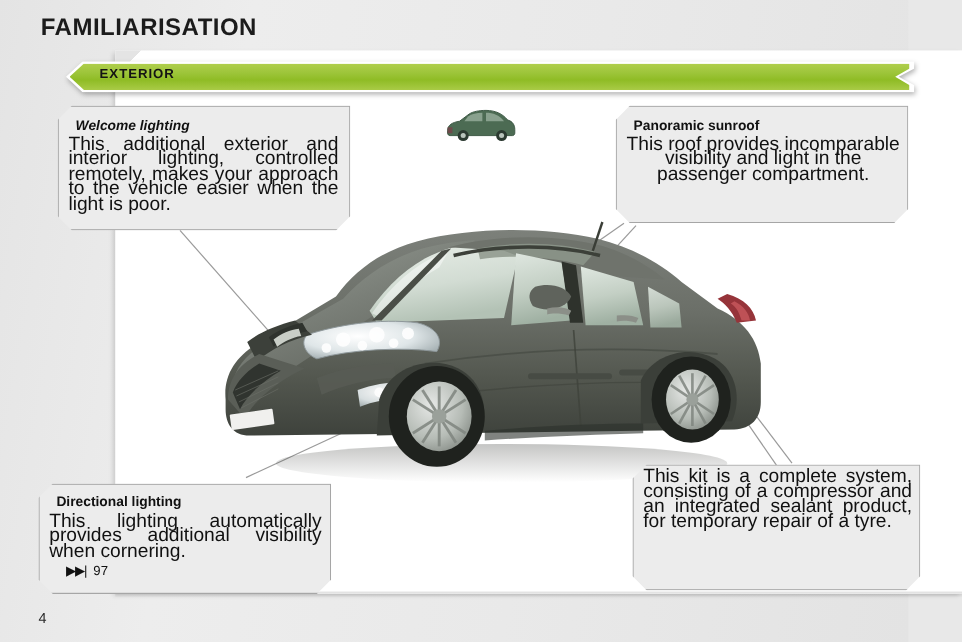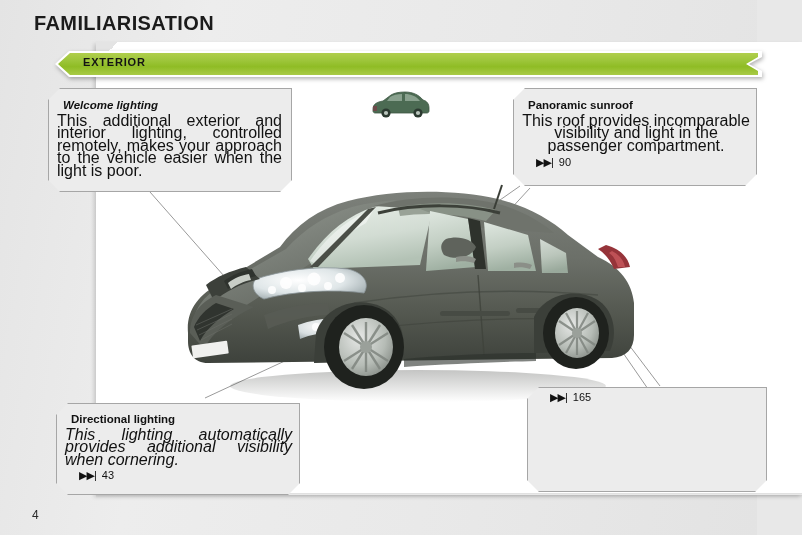--- a/index.html
+++ b/index.html
@@ -144,24 +144,24 @@
   #box-welcome .callout-ref   { margin: 3px 0 0 22px; }
 
   #box-sunroof {
     left: 513px; top: 88px; width: 244px; height: 98px;
   }
   #box-sunroof .callout-title { margin: 10px 0 0 14px; }
   #box-sunroof .callout-body  { margin: 4px 6px 0 6px; width: 232px; text-align: center; }
   #box-sunroof .callout-ref   { margin: 4px 0 0 22px; }
 
   #box-directional {
-    left: 56px; top: 403px; width: 244px; height: 92px;
+    left: 32px; top: 403px; width: 244px; height: 92px;
   }
   #box-directional .callout-title { margin: 9px 0 0 14px; }
-  #box-directional .callout-body  { margin: 4px 8px 0 8px; width: 227px; font-style: italic; }
+  #box-directional .callout-body  { margin: 4px 8px 0 8px; width: 227px; }
   #box-directional .callout-ref   { margin: 3px 0 0 22px; }
 
   #box-puncture {
     left: 527px; top: 387px; width: 240px; height: 105px;
   }
   #box-puncture .callout-title { margin: 9px 0 0 14px; }
   #box-puncture .callout-body  { margin: 4px 6px 0 8px; width: 224px; }
   #box-puncture .callout-ref   { margin: 3px 0 0 22px; }
 
   
@@ -406,28 +406,27 @@
   </svg>
 
   <div class="callout tl" id="box-welcome">
     <span class="callout-title">Welcome lighting</span>
     <span class="callout-body">This additional exterior and interior lighting, controlled remotely, makes your approach to the vehicle easier when the light is poor.</span>
   </div>
 
   <div class="callout tl" id="box-sunroof">
     <span class="callout-title">Panoramic sunroof</span>
     <span class="callout-body">This roof provides incomparable visibility and light in the passenger compartment.</span>
-    <span class="callout-ref"><span class="ref-icon">▶▶|</span><span>90</span></span>
   </div>
 
   <div class="callout tl" id="box-directional">
     <span class="callout-title">Directional lighting</span>
     <span class="callout-body">This lighting automatically provides additional visibility when cornering.</span>
-    <span class="callout-ref"><span class="ref-icon">▶▶|</span><span>43</span></span>
+    <span class="callout-ref"><span class="ref-icon">▶▶|</span><span>97</span></span>
   </div>
 
   <div class="callout tl" id="box-puncture">
-    <span class="callout-ref"><span class="ref-icon">▶▶|</span><span>165</span></span>
+    <span class="callout-body">This kit is a complete system, consisting of a compressor and an integrated sealant product, for temporary repair of a tyre.</span>
   </div>
 
   <div class="page-number">4</div>
 
 </div>
 
 </body></html>

